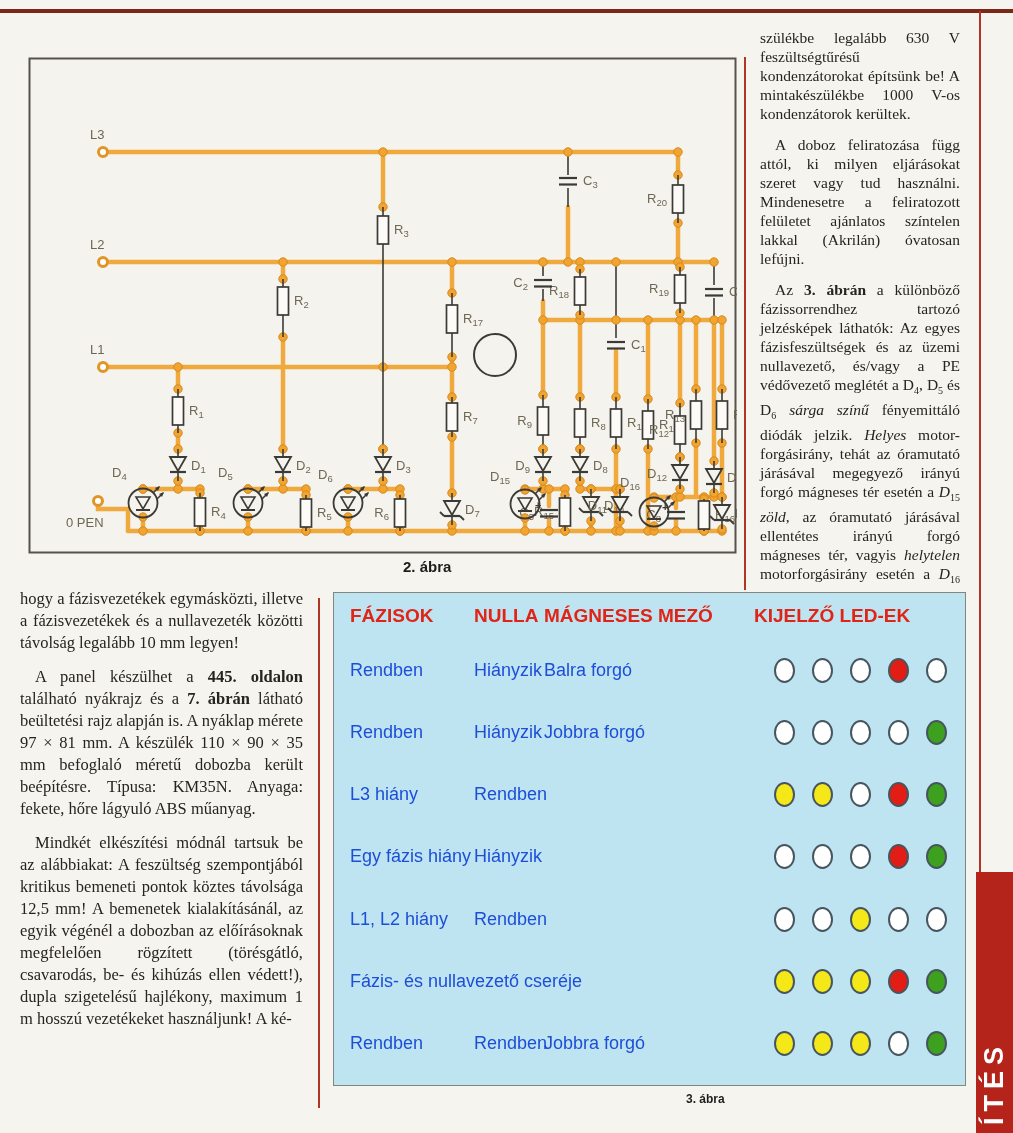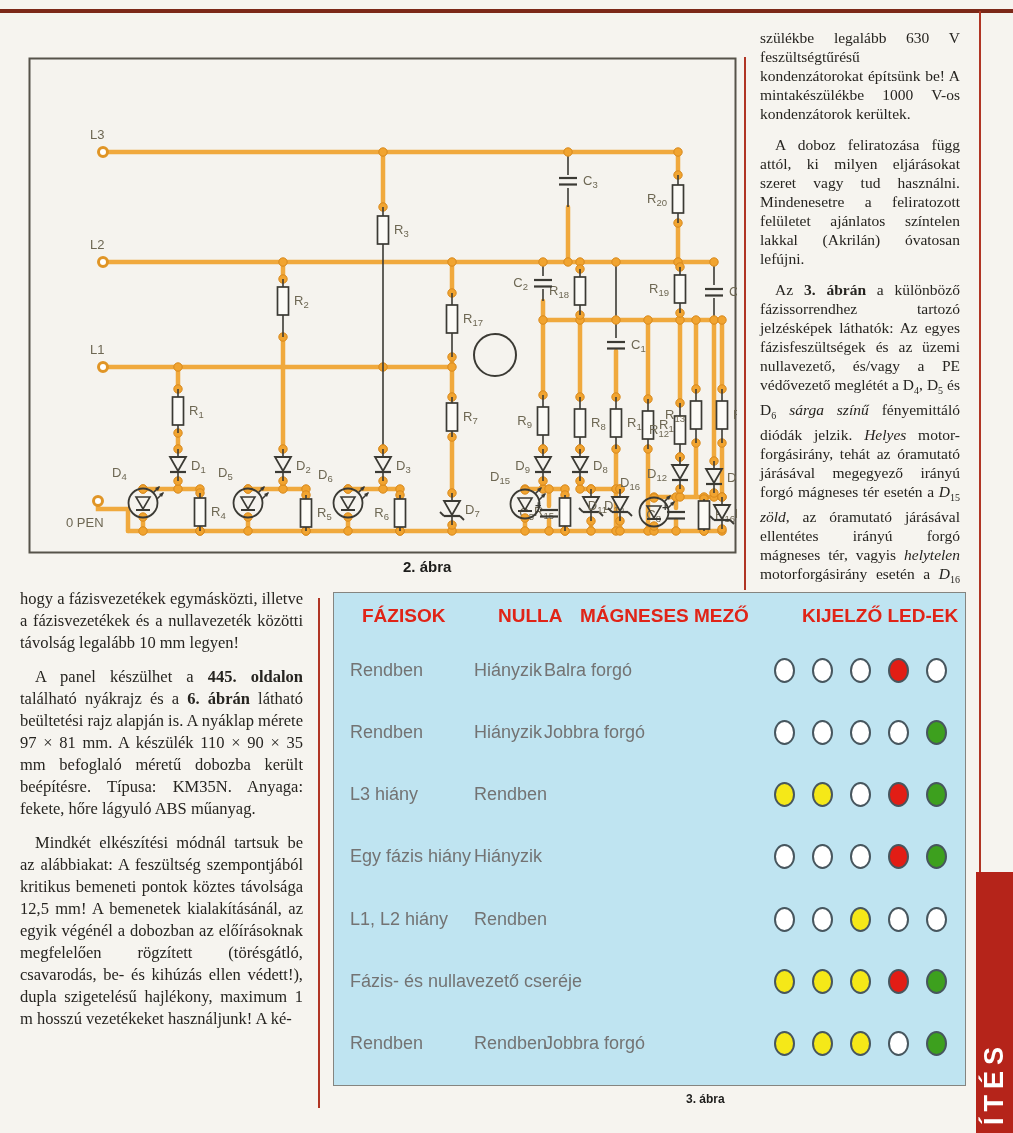--- a/index.html
+++ b/index.html
@@ -19,23 +19,23 @@
   .col p{margin:12px;text-indent:15px;}
   .col p:first-child{text-indent:0;}
   .col-right{left:748px;top:16px;width:224px;font-size:15.5px;line-height:19px;}
   .col-left{left:8px;top:576px;width:307px;font-size:16.5px;line-height:22px;}
   .col sub{font-size:10px;}
   .table3{position:absolute;left:333px;top:592px;width:633px;height:494px;
        background:#bfe4f1;border:1px solid #858580;box-sizing:border-box;
        font-family:"Liberation Sans",sans-serif;display:flex;flex-direction:column;
        padding:12px 0 10px 16px;}
   .t3-header{display:flex;font-weight:bold;font-size:19px;height:34px;flex:none;}
-  .t3-header span{flex:none;white-space:nowrap;margin-left:12px;}
+  .t3-header span{flex:none;white-space:nowrap;}
   .h1{width:124px;}.h2{width:70px;}.h3{width:210px;}
-  .trow{flex:1;display:flex;align-items:center;font-size:18px;color:#737373;}
+  .trow{flex:1;display:flex;align-items:center;font-size:18px;color:#1d4ed8;}
   .trow .c1{width:124px;flex:none;white-space:nowrap;}
   .trow .c2{width:70px;flex:none;white-space:nowrap;}
   .trow .c3{width:210px;flex:none;white-space:nowrap;}
   .trow .cspan{flex:none;white-space:nowrap;}
   .ledwrap{margin-left:auto;margin-right:18px;display:flex;gap:17px;align-items:center;flex:none;}
   .dot{width:21px;height:25px;border-radius:50%;border:2px solid #47565e;box-sizing:border-box;}
   .banner{position:absolute;left:976px;top:872px;width:37px;height:261px;
        display:flex;align-items:flex-end;justify-content:center;}
   .banner span{writing-mode:vertical-rl;transform:rotate(180deg);margin-bottom:8px;
        color:#fff;font-family:"Liberation Sans",sans-serif;font-weight:bold;
@@ -473,21 +473,21 @@
 <div class="vline v-col" style="background: rgb(176, 53, 36);"></div>
 <div class="vline v-right" style="background: rgb(176, 53, 36);"></div>
 
 <div class="col col-right">
     <p><span>szülékbe legalább 630 V feszültségtűrésű kondenzátorokat építsünk be! A mintakészülékbe 1000 V-os kondenzátorok kerültek.</span></p>
     <p><span>A doboz feliratozása függ attól, ki milyen eljárásokat szeret vagy tud használni. Mindenesetre a feliratozott felületet ajánlatos színtelen lakkal (Akrilán) óvatosan lefújni.</span></p>
     <p><span>Az </span><b>3. ábrán</b><span> a különböző fázissorrendhez tartozó jelzésképek láthatók: Az egyes fázisfeszültségek és az üzemi nullavezető, és/vagy a PE védővezető meglétét a D</span><sub>4</sub><span>, D</span><sub>5</sub><span> és D</span><sub>6</sub><span> </span><i>sárga színű</i><span> fényemittáló diódák jelzik. </span><i>Helyes</i><span> motor-forgásirány, tehát az óramutató járásával megegyező irányú forgó mágneses tér esetén a </span><i>D</i><sub>15</sub><span> </span><i>zöld</i><span>, az óramutató járásával ellentétes irányú forgó mágneses tér, vagyis </span><i>helytelen</i><span> motorforgásirány esetén a </span><i>D</i><sub>16</sub><span> </span><i>vörös</i><span> fényemittáló dióda világít.</span></p>
   </div>
 <div class="col col-left">
     <p><span>hogy a fázisvezetékek egymásközti, illetve a fázisvezetékek és a nullavezeték közötti távolság legalább 10 mm legyen!</span></p>
-    <p><span>A panel készülhet a </span><b>445. oldalon</b><span> található nyákrajz és a </span><b>6. ábrán</b><span> látható beültetési rajz alapján is. A nyáklap mérete 97 × 81 mm. A készülék 110 × 90 × 35 mm befoglaló méretű dobozba került beépítésre. Típusa: KM35N. Anyaga: fekete, hőre lágyuló ABS műanyag.</span></p>
+    <p><span>A panel készülhet a </span><b>445. oldalon</b><span> található nyákrajz és a </span><b>7. ábrán</b><span> látható beültetési rajz alapján is. A nyáklap mérete 97 × 81 mm. A készülék 110 × 90 × 35 mm befoglaló méretű dobozba került beépítésre. Típusa: KM35N. Anyaga: fekete, hőre lágyuló ABS műanyag.</span></p>
     <p><span>Mindkét elkészítési módnál tartsuk be az alábbiakat: A feszültség szempontjából kritikus bemeneti pontok köztes távolsága 12,5 mm! A bemenetek kialakításánál, az egyik végénél a dobozban az előírásoknak megfelelően rögzített (törésgátló, csavarodás, be- és kihúzás ellen védett!), dupla szigetelésű hajlékony, maximum 1 m hosszú vezetékeket használjunk! A ké-</span></p>
   </div>
 
 <div class="table3" style="background: rgb(191, 228, 241);">
   <div class="t3-header" style="color: rgb(224, 36, 23);">
     <span class="h1">FÁZISOK</span>
     <span class="h2">NULLA</span>
     <span class="h3">MÁGNESES MEZŐ</span>
     <span class="h4">KIJELZŐ LED-EK</span>
   </div>

